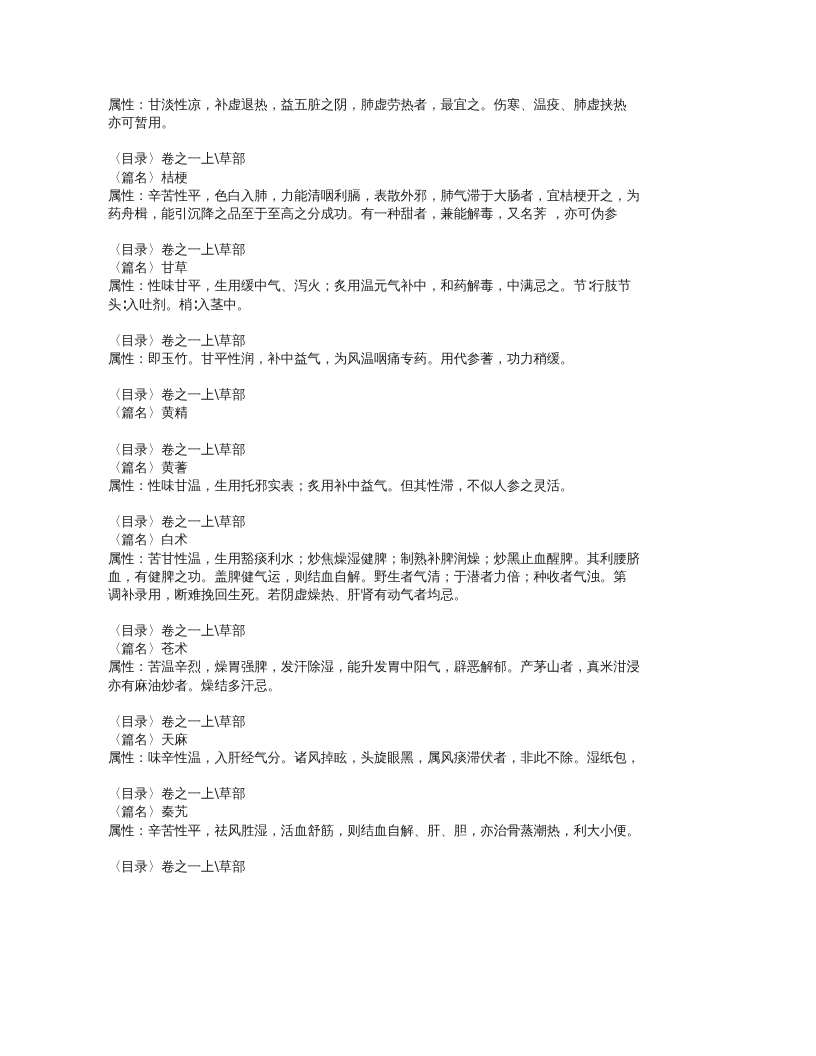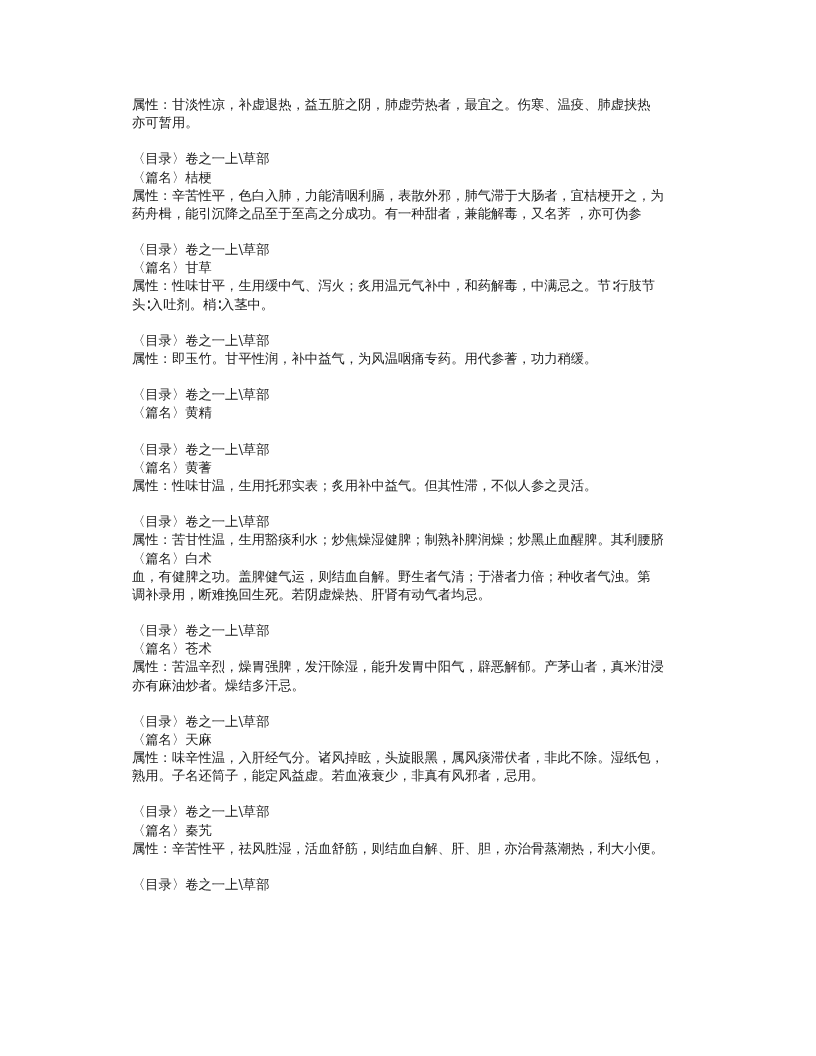--- a/index.html
+++ b/index.html
@@ -8,21 +8,21 @@
       background: #ffffff;
     }
     body {
       width: 816px;
       height: 1056px;
       position: relative;
       overflow: hidden;
     }
     .page {
       position: absolute;
-      left: 132px;
+      left: 108px;
       top: 96px;
       width: 580px;
       font-family: "DejaVu Serif", "Liberation Serif", serif;
       font-size: 13.3px;
       line-height: 18.15px;
       color: #1a1a1a;
     }
     .entry {
       margin-bottom: 18.15px;
     }
@@ -67,38 +67,37 @@
   </div>
 
   <div class="entry">
     <span class="line">〈目录〉卷之一上\草部</span>
     <span class="line">〈篇名〉黄蓍</span>
     <span class="line">属性：性味甘温，生用托邪实表；炙用补中益气。但其性滞，不似人参之灵活。</span>
   </div>
 
   <div class="entry">
     <span class="line">〈目录〉卷之一上\草部</span>
+    <span class="line">〈篇名〉白术</span>
     <span class="line">属性：苦甘性温，生用豁痰利水；炒焦燥湿健脾；制熟补脾润燥；炒黑止血醒脾。其利腰脐</span>
-    <span class="line">〈篇名〉白术</span>
     <span class="line">血，有健脾之功。盖脾健气运，则结血自解。野生者气清；于潜者力倍；种收者气浊。第</span>
     <span class="line">调补录用，断难挽回生死。若阴虚燥热、肝肾有动气者均忌。</span>
   </div>
 
   <div class="entry">
     <span class="line">〈目录〉卷之一上\草部</span>
     <span class="line">〈篇名〉苍术</span>
     <span class="line">属性：苦温辛烈，燥胃强脾，发汗除湿，能升发胃中阳气，辟恶解郁。产茅山者，真米泔浸</span>
     <span class="line">亦有麻油炒者。燥结多汗忌。</span>
   </div>
 
   <div class="entry">
     <span class="line">〈目录〉卷之一上\草部</span>
     <span class="line">〈篇名〉天麻</span>
     <span class="line">属性：味辛性温，入肝经气分。诸风掉眩，头旋眼黑，属风痰滞伏者，非此不除。湿纸包，</span>
-    <span class="line">熟用。子名还筒子，能定风益虚。若血液衰少，非真有风邪者，忌用。</span>
   </div>
 
   <div class="entry">
     <span class="line">〈目录〉卷之一上\草部</span>
     <span class="line">〈篇名〉秦艽</span>
     <span class="line">属性：辛苦性平，祛风胜湿，活血舒筋，则结血自解、肝、胆，亦治骨蒸潮热，利大小便。</span>
   </div>
 
   <div class="entry">
     <span class="line">〈目录〉卷之一上\草部</span>

